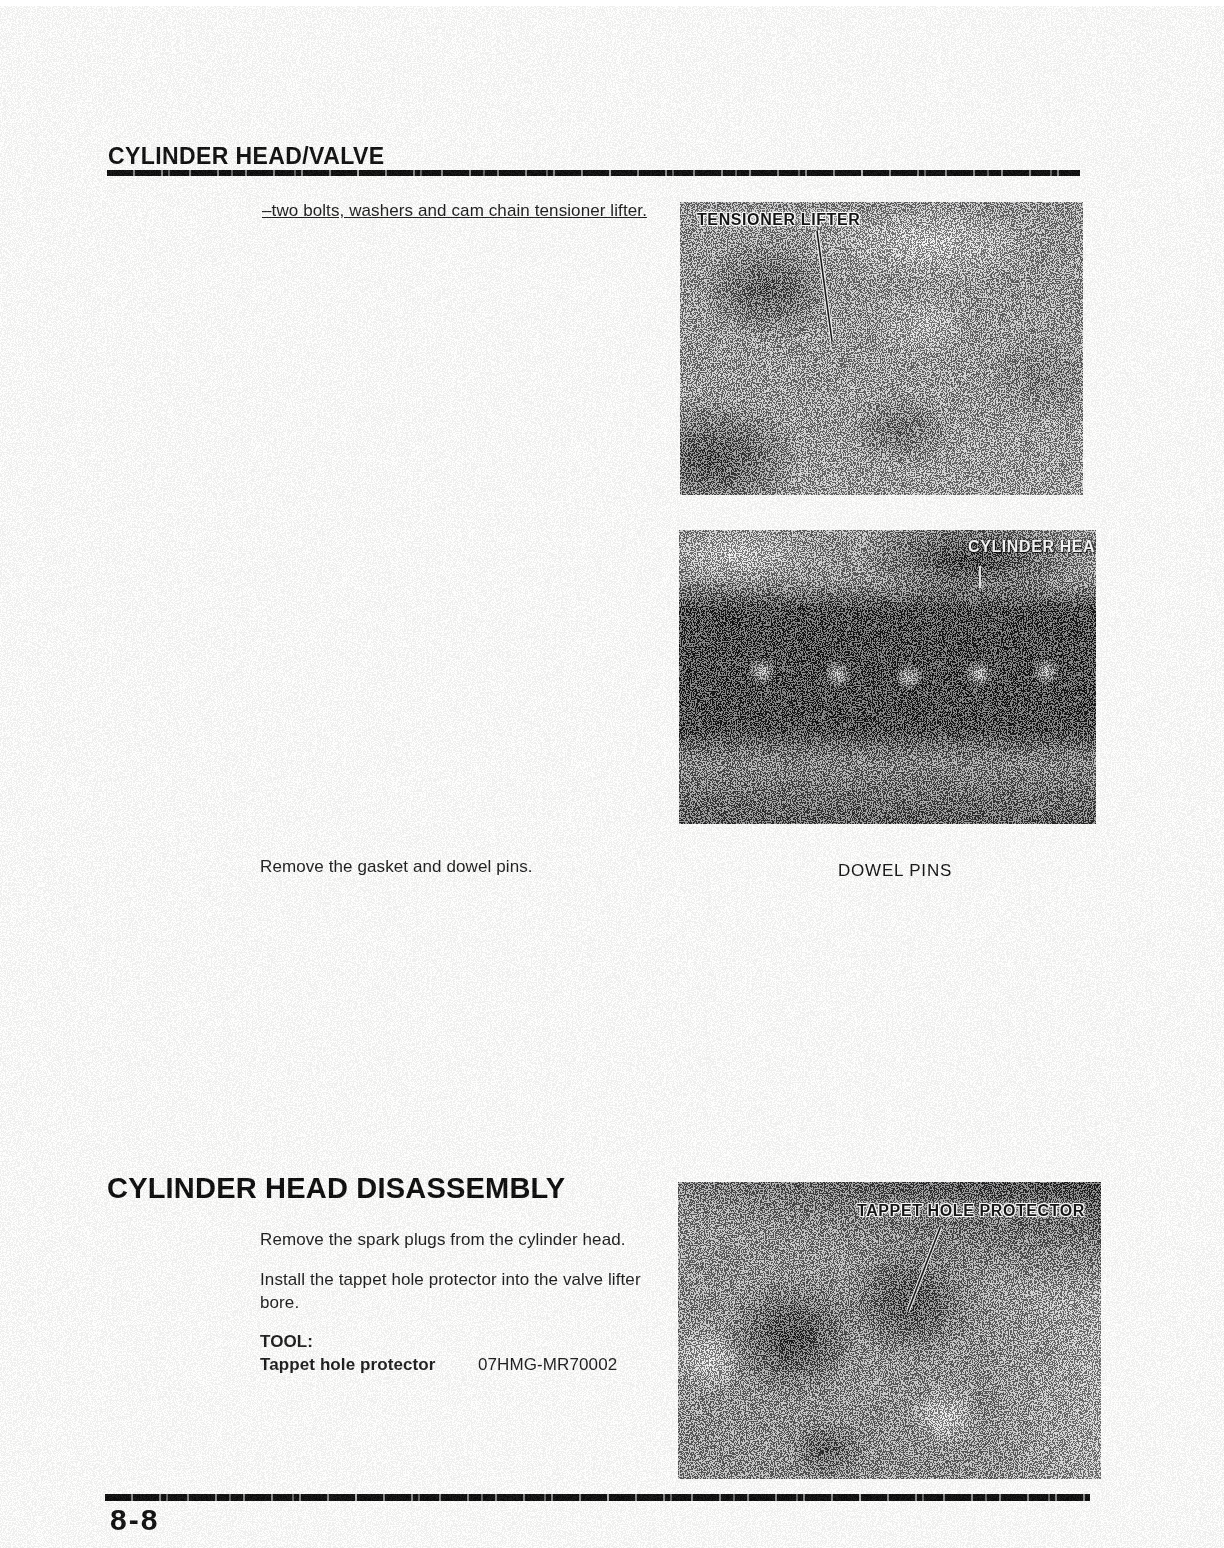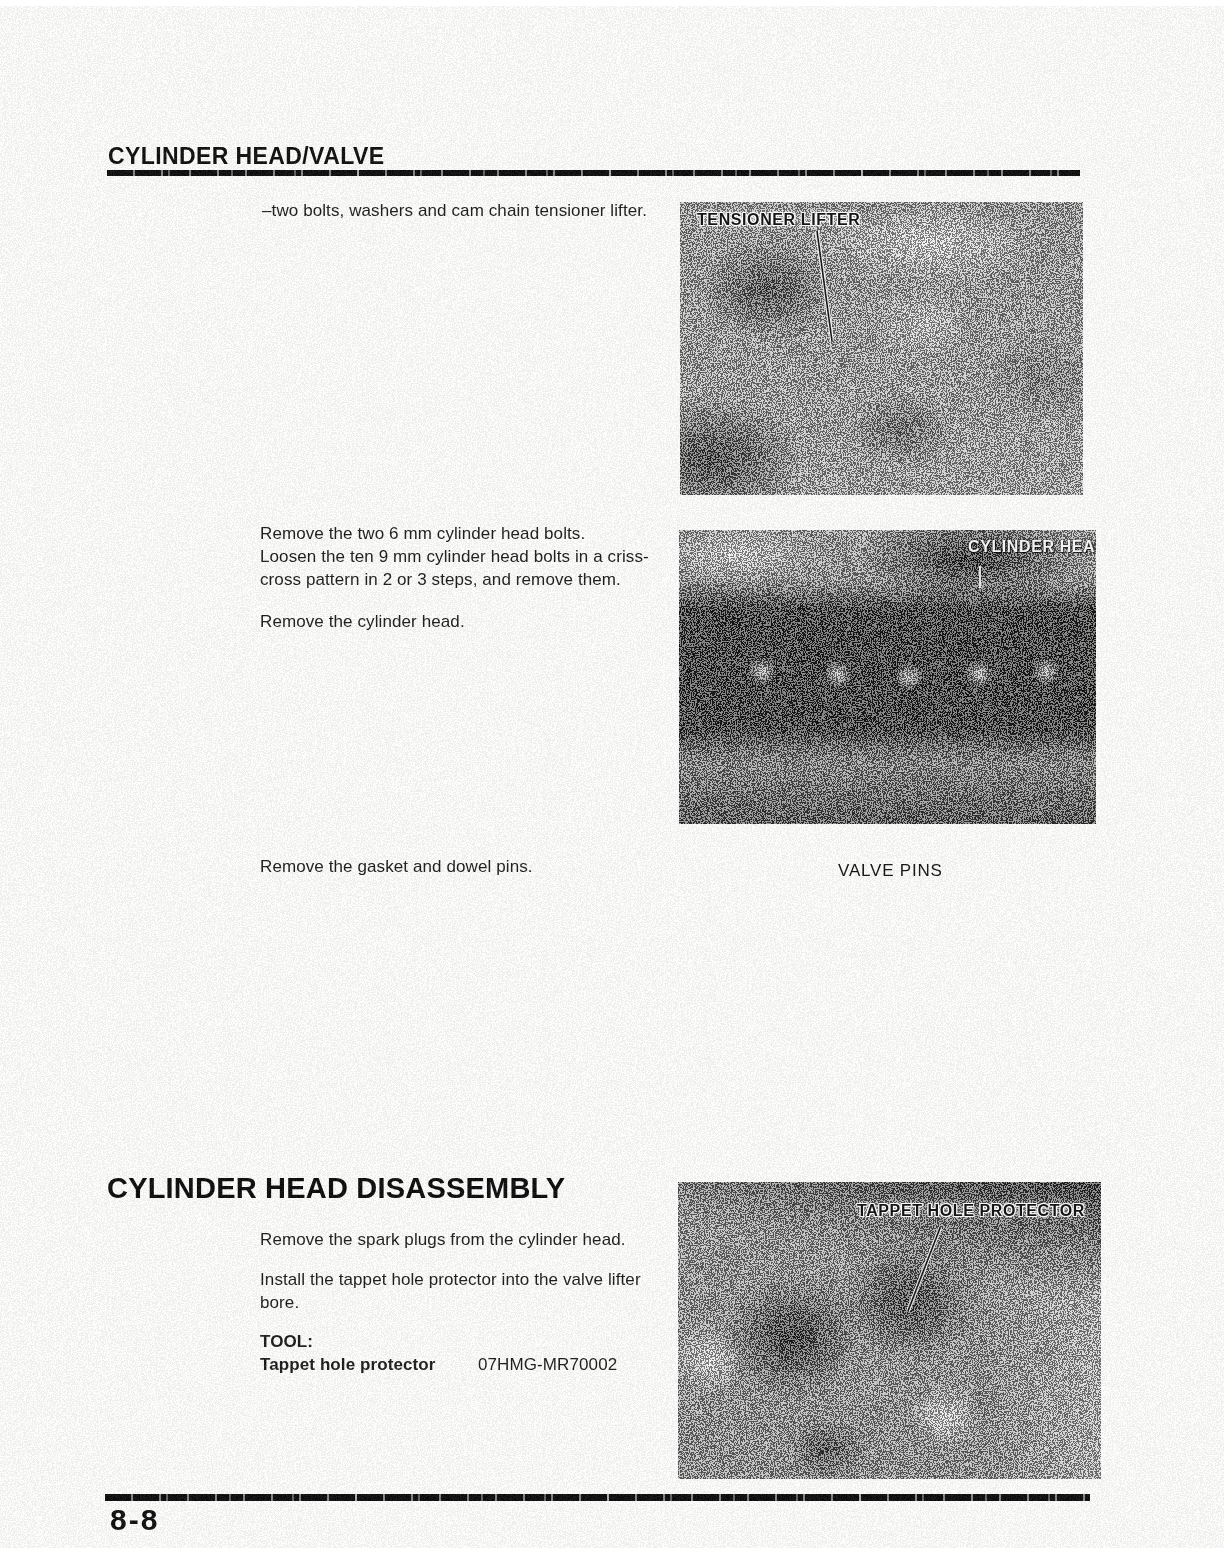--- a/index.html
+++ b/index.html
@@ -138,53 +138,49 @@
       <path d="M0,0 L8,3.5 L0,7 z" fill="#141414"></path>
     </marker>
   </defs>
 </svg>
 
 <div class="page">
 
   <div class="h1">CYLINDER HEAD/VALVE</div>
   <div class="rule rule-top"></div>
 
-  <div class="body-text" style="left:262px; top:193px; width:430px;">–two bolts, washers and cam chain tensioner lifter.</div>
+  <div class="body-text" style="left:262px; top:193px; width:430px;text-decoration:underline;">–two bolts, washers and cam chain tensioner lifter.</div>
 
   <figure class="photo" id="photo1">
     <div class="photo-bg"></div>
     <svg class="grain">
         <rect width="100%" height="100%" filter="url(#grainF)"></rect>
       </svg>
     <svg class="leads" viewBox="0 0 403 293">
       <line class="lead-casing" x1="137" y1="29" x2="152" y2="139"></line>
       <line class="lead-line" x1="137" y1="29" x2="152" y2="139"></line>
     </svg>
     <figcaption class="photo-label label-dark" style="left:17px; top:9px;">TENSIONER LIFTER</figcaption>
   </figure>
 
-  <div class="body-text" style="left:260px; top:516px; width:440px;">Remove the two 6 mm cylinder head bolts.
-Loosen the ten 9 mm cylinder head bolts in a criss-
-cross pattern in 2 or 3 steps, and remove them.</div>
-  <div class="body-text" style="left:260px; top:604px; width:440px;">Remove the cylinder head.</div>
 
   <figure class="photo" id="photo2">
     <div class="photo-bg"></div>
     <svg class="grain">
         <rect width="100%" height="100%" filter="url(#grainF)"></rect>
       </svg>
     <svg class="leads" viewBox="0 0 417 294">
       <line class="lead-light" x1="301" y1="36" x2="301" y2="58"></line>
     </svg>
     <figcaption class="photo-label label-light" style="left:252px; top:8px;">CYLINDER HEAD</figcaption>
   </figure>
 
   <div class="body-text" style="left:260px; top:849px; width:440px;">Remove the gasket and dowel pins.</div>
 
-  <div class="label-plain" style="left:838px; top:855px;">VALVE PINS</div>
+  <div class="label-plain" style="left:838px; top:855px;">DOWEL PINS</div>
 
 
   <div class="h2">CYLINDER HEAD DISASSEMBLY</div>
 
   <div class="body-text" style="left:260px; top:1222px; width:440px;">Remove the spark plugs from the cylinder head.</div>
   <div class="body-text" style="left:260px; top:1262px; width:440px;">Install the tappet hole protector into the valve lifter
 bore.</div>
 
   <div class="body-text bold" style="left:260px; top:1324px; width:200px;">TOOL:</div>
   <div class="body-text bold" style="left:260px; top:1347px; width:220px;">Tappet hole protector</div>

